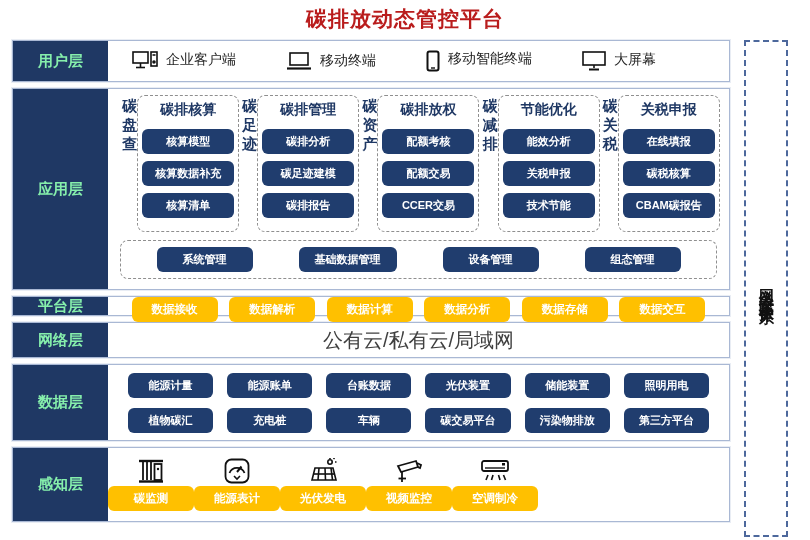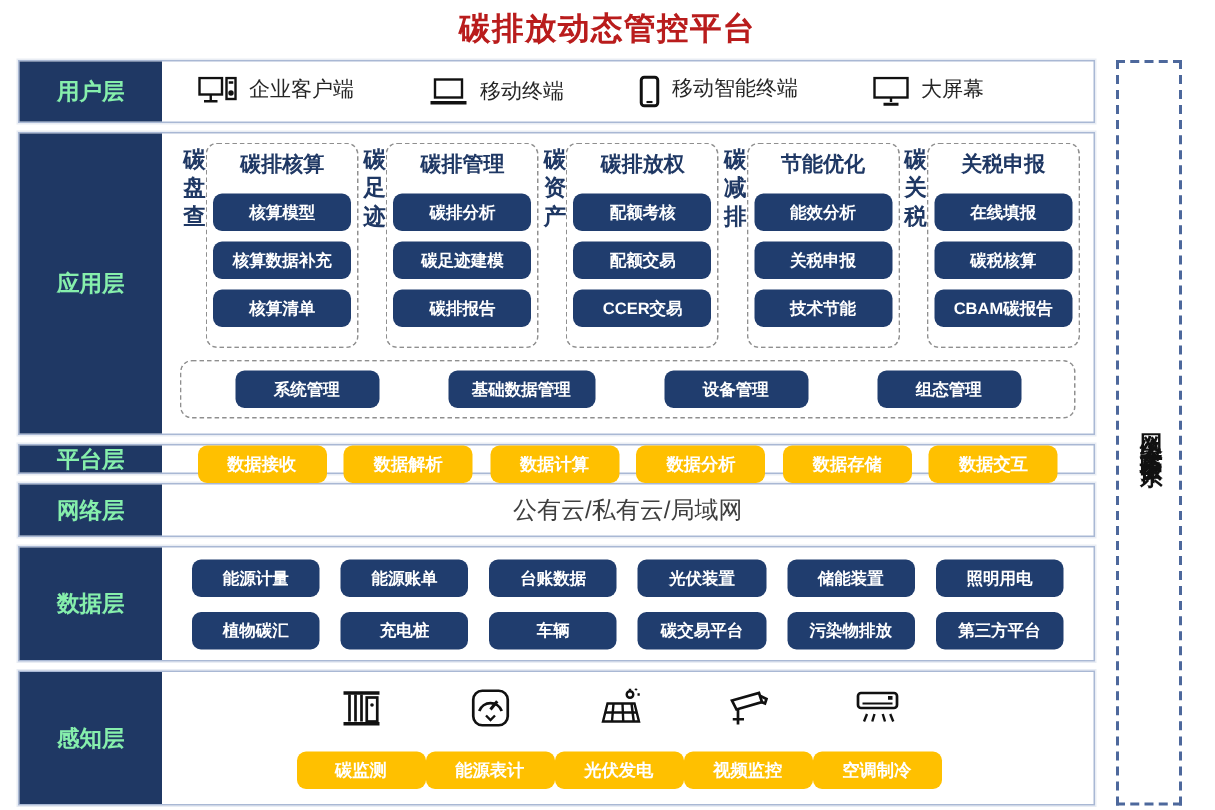--- a/index.html
+++ b/index.html
@@ -53,31 +53,31 @@
 
   
   .platform-content{display:flex;align-items:center;justify-content:space-evenly;padding:12px 12px;}
   .ypill{
     background:#ffc000;color:#fff;font-size:11.5px;font-weight:bold;border-radius:6px;
     padding:5px 4px;width:86px;box-sizing:border-box;text-align:center;white-space:nowrap;
   }
 
   
   .network-content{display:flex;align-items:center;justify-content:center;
-    font-size:16px;color:#3f3f3f;}
+    font-size:20px;color:#3f3f3f;}
 
   
   .data-content{
     display:grid;grid-template-columns:repeat(6,1fr);
     gap:10px 14px;padding:12px 20px;align-content:center;
   }
   .data-content .pill{width:auto;margin:0;}
 
   
-  .percep-content{display:flex;justify-content:center;align-items:stretch;padding:8px 12px 10px 0;}
+  .percep-content{display:flex;justify-content:flex-start;align-items:stretch;padding:8px 12px 10px 0;}
   .percep-item{display:flex;flex-direction:column;align-items:center;justify-content:space-between;}
   .picon{height:32px;display:flex;align-items:center;justify-content:center;}
   .picon svg{display:block;}
 
   
   .security-box{
     position:absolute;left:744px;top:40px;width:44px;height:497px;box-sizing:border-box;
     border:2px dashed #4d689c;display:flex;align-items:center;justify-content:center;
   }
   .vtext{
@@ -234,21 +234,21 @@
       <div class="pill">照明用电</div>
       <div class="pill">植物碳汇</div>
       <div class="pill">充电桩</div>
       <div class="pill">车辆</div>
       <div class="pill">碳交易平台</div>
       <div class="pill">污染物排放</div>
       <div class="pill">第三方平台</div>
     </div>
   </div>
 
-  <div class="row" style="height:90px">
+  <div class="row" style="height:75px">
     <div class="row-label">感知层</div>
     <div class="row-content percep-content">
 
       <div class="percep-item">
         <span class="picon">
           <svg width="28" height="26" viewBox="0 0 28 26" fill="none" stroke="#111" stroke-width="1.8">
             <line x1="2" y1="3" x2="26" y2="3" stroke-width="2.4"></line>
             <line x1="2" y1="23.5" x2="26" y2="23.5" stroke-width="2.4"></line>
             <line x1="6" y1="4" x2="6" y2="22"></line>
               <line x1="10" y1="4" x2="10" y2="22"></line>

